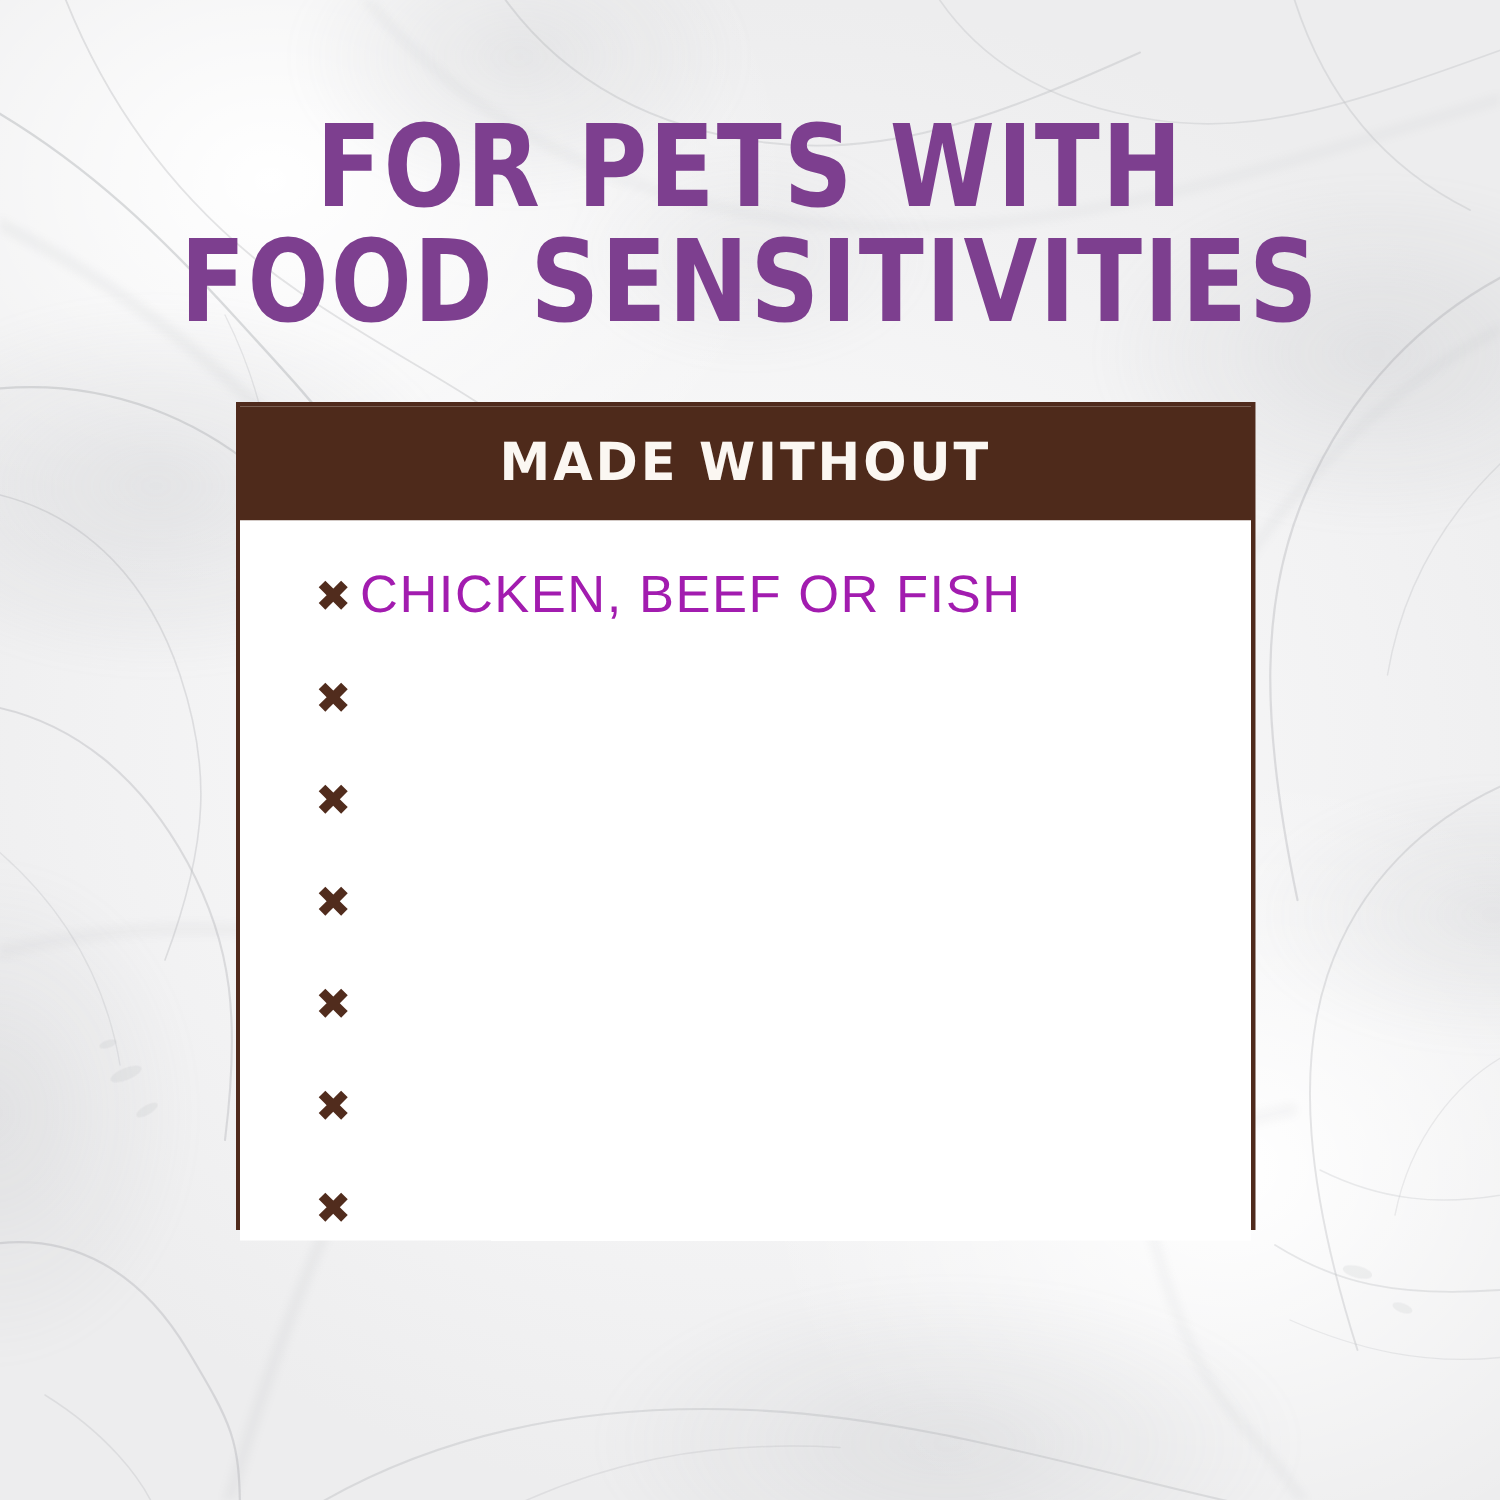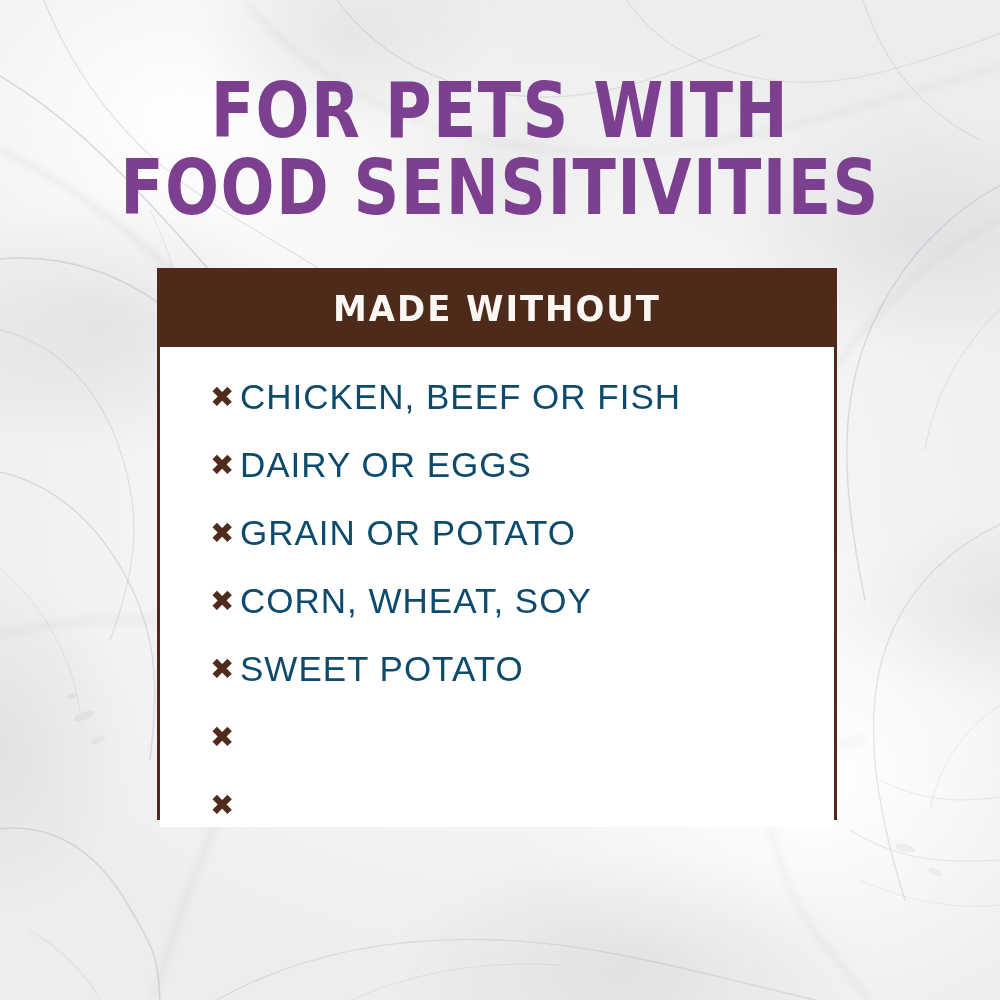--- a/index.html
+++ b/index.html
@@ -135,21 +135,21 @@
     width: 30px;
     color: #512c1d;
     font-family: "DejaVu Sans", sans-serif;
     font-size: 29px;
     font-weight: bold;
     line-height: 44px;
     text-align: left;
   }
 
   .wo-label {
-    color: #0c4a6e;
+    color: #a21caf;
     font-family: "Liberation Sans", sans-serif;
     font-size: 35px;
     line-height: 44px;
     letter-spacing: 1.0px;
     white-space: pre-line;
     font-weight: 400;
   }
 </style>
 </head>
 <body>
@@ -221,36 +221,32 @@
     <div class="card-body">
       <ul class="wo-list">
 
         <li class="wo-item">
           <span class="wo-mark">✖</span>
           <span class="wo-label">CHICKEN, BEEF OR FISH</span>
         </li>
 
         <li class="wo-item">
           <span class="wo-mark">✖</span>
-          <span class="wo-label">DAIRY OR EGGS</span>
-        </li>
-
-        <li class="wo-item">
-          <span class="wo-mark">✖</span>
-          <span class="wo-label">GRAIN OR POTATO</span>
-        </li>
-
-        <li class="wo-item">
-          <span class="wo-mark">✖</span>
-          <span class="wo-label">CORN, WHEAT, SOY</span>
-        </li>
-
-        <li class="wo-item">
-          <span class="wo-mark">✖</span>
-          <span class="wo-label">SWEET POTATO</span>
+        </li>
+
+        <li class="wo-item">
+          <span class="wo-mark">✖</span>
+        </li>
+
+        <li class="wo-item">
+          <span class="wo-mark">✖</span>
+        </li>
+
+        <li class="wo-item">
+          <span class="wo-mark">✖</span>
         </li>
 
         <li class="wo-item">
           <span class="wo-mark">✖</span>
         </li>
 
         <li class="wo-item">
           <span class="wo-mark">✖</span>
         </li>
 

